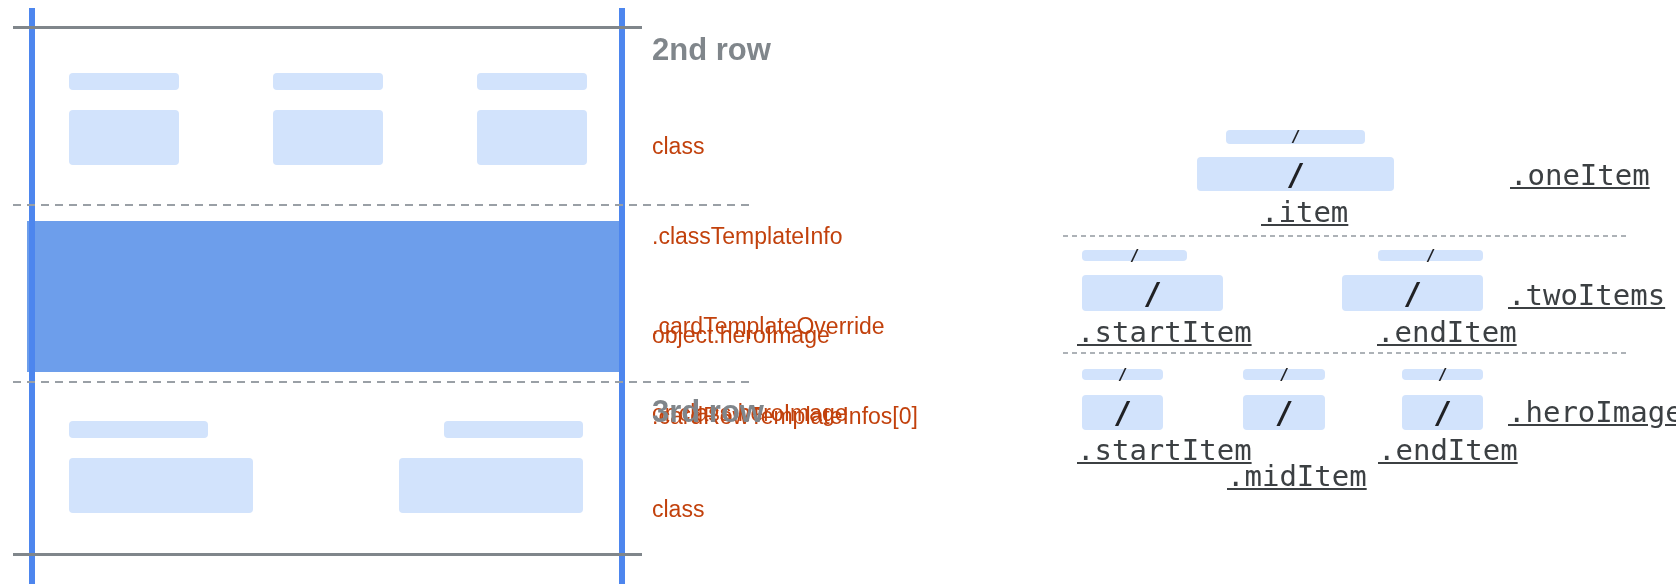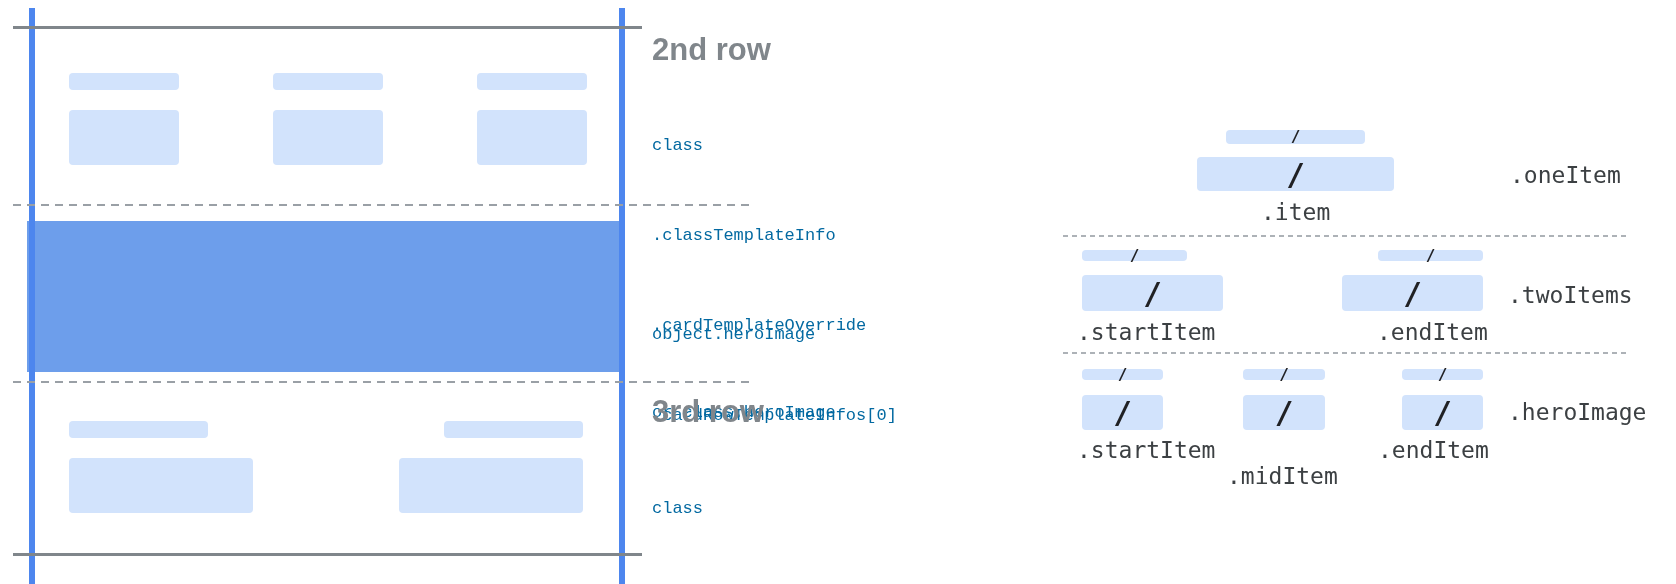--- a/index.html
+++ b/index.html
@@ -12,25 +12,25 @@
   .dash-right{position:absolute;left:1063px;width:567px;height:2px;
     background:repeating-linear-gradient(90deg,#adb2b7 0 5px,transparent 5px 9px);}
   .hero{position:absolute;left:27px;top:221px;width:598px;height:151px;background:#6d9eeb;}
   .ph{position:absolute;background:#d2e3fc;border-radius:4px;}
   .bar{position:absolute;background:#d2e3fc;border-radius:4px;display:flex;
        align-items:center;justify-content:center;overflow:visible;}
   .slash{font-family:"DejaVu Sans Mono",monospace;font-weight:bold;color:#202124;line-height:1;}
   .slash-sm{font-size:16px;}
   .slash-lg{font-size:31px;}
   .heading{position:absolute;font-size:31px;font-weight:bold;color:#80868b;line-height:34px;}
-  .code{position:absolute;font-family:Liberation Mono, monospace;font-size:17px;
-        color:#0369a1;line-height:30px;white-space:pre;}
+  .code{position:absolute;font-family:Liberation Sans, sans-serif;font-size:23px;
+        color:#c2410c;line-height:30px;white-space:pre;}
   .code-hero{line-height:26px;}
-  .mlabel{position:absolute;font-family:"DejaVu Sans Mono",monospace;font-size:23px;
-          color:#3c4043;line-height:24px;white-space:pre;}
+  .mlabel{position:absolute;font-family:"DejaVu Sans Mono",monospace;font-size:29px;
+          color:#3c4043;line-height:24px;white-space:pre;text-decoration:underline;}
 </style>
 </head>
 <body>
 
 <div class="stage">
 
   <div class="hero"></div>
 
   <div class="vline" style="left:29px;"></div>
   <div class="vline" style="left:619px;"></div>

